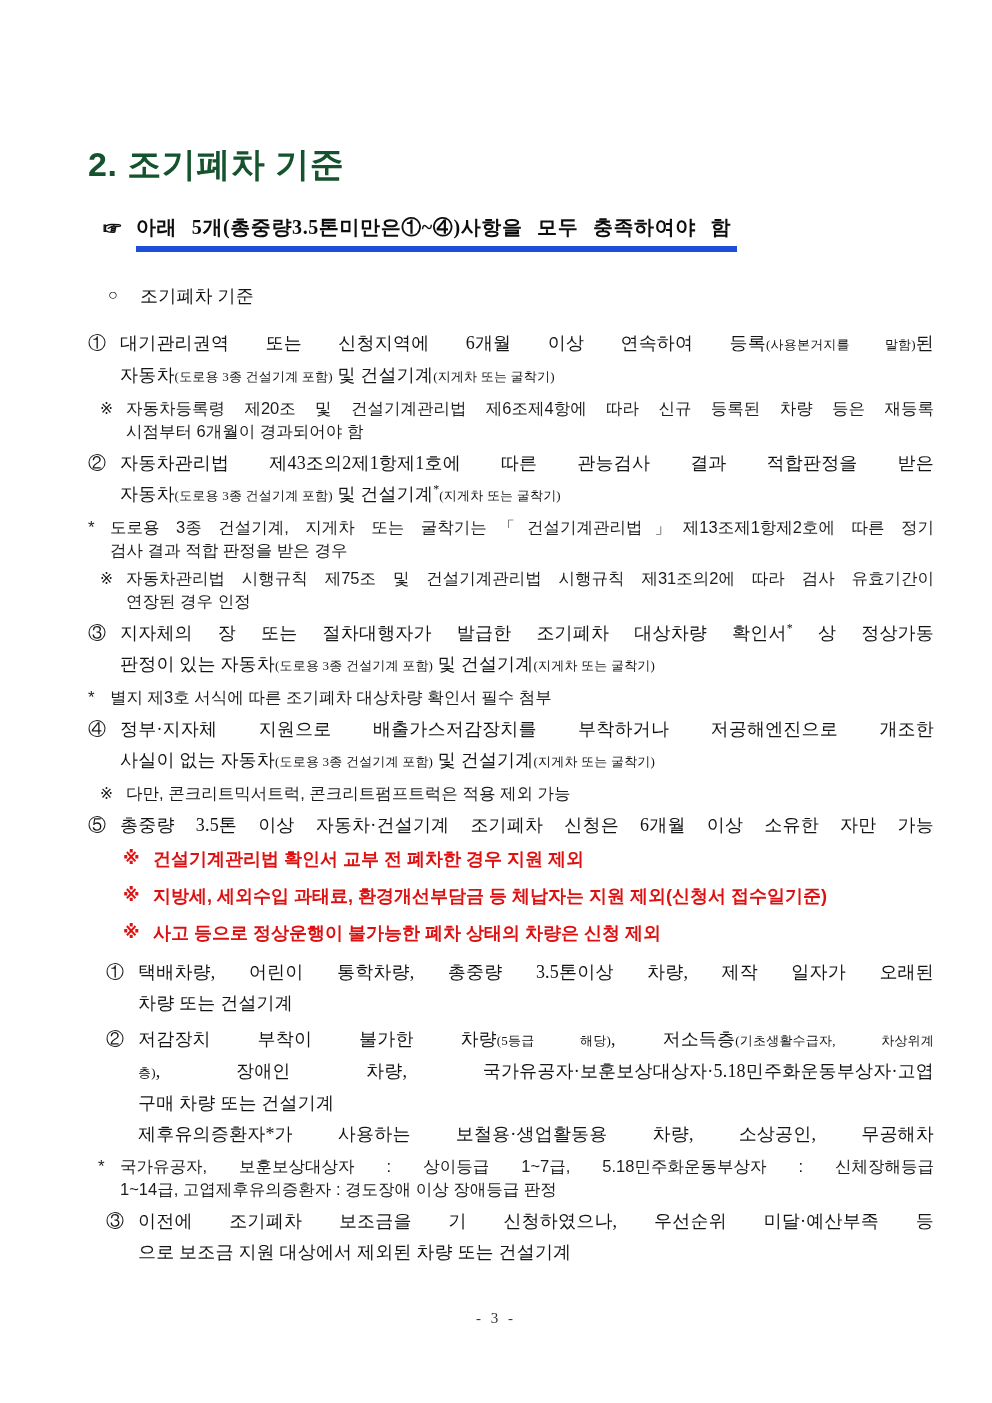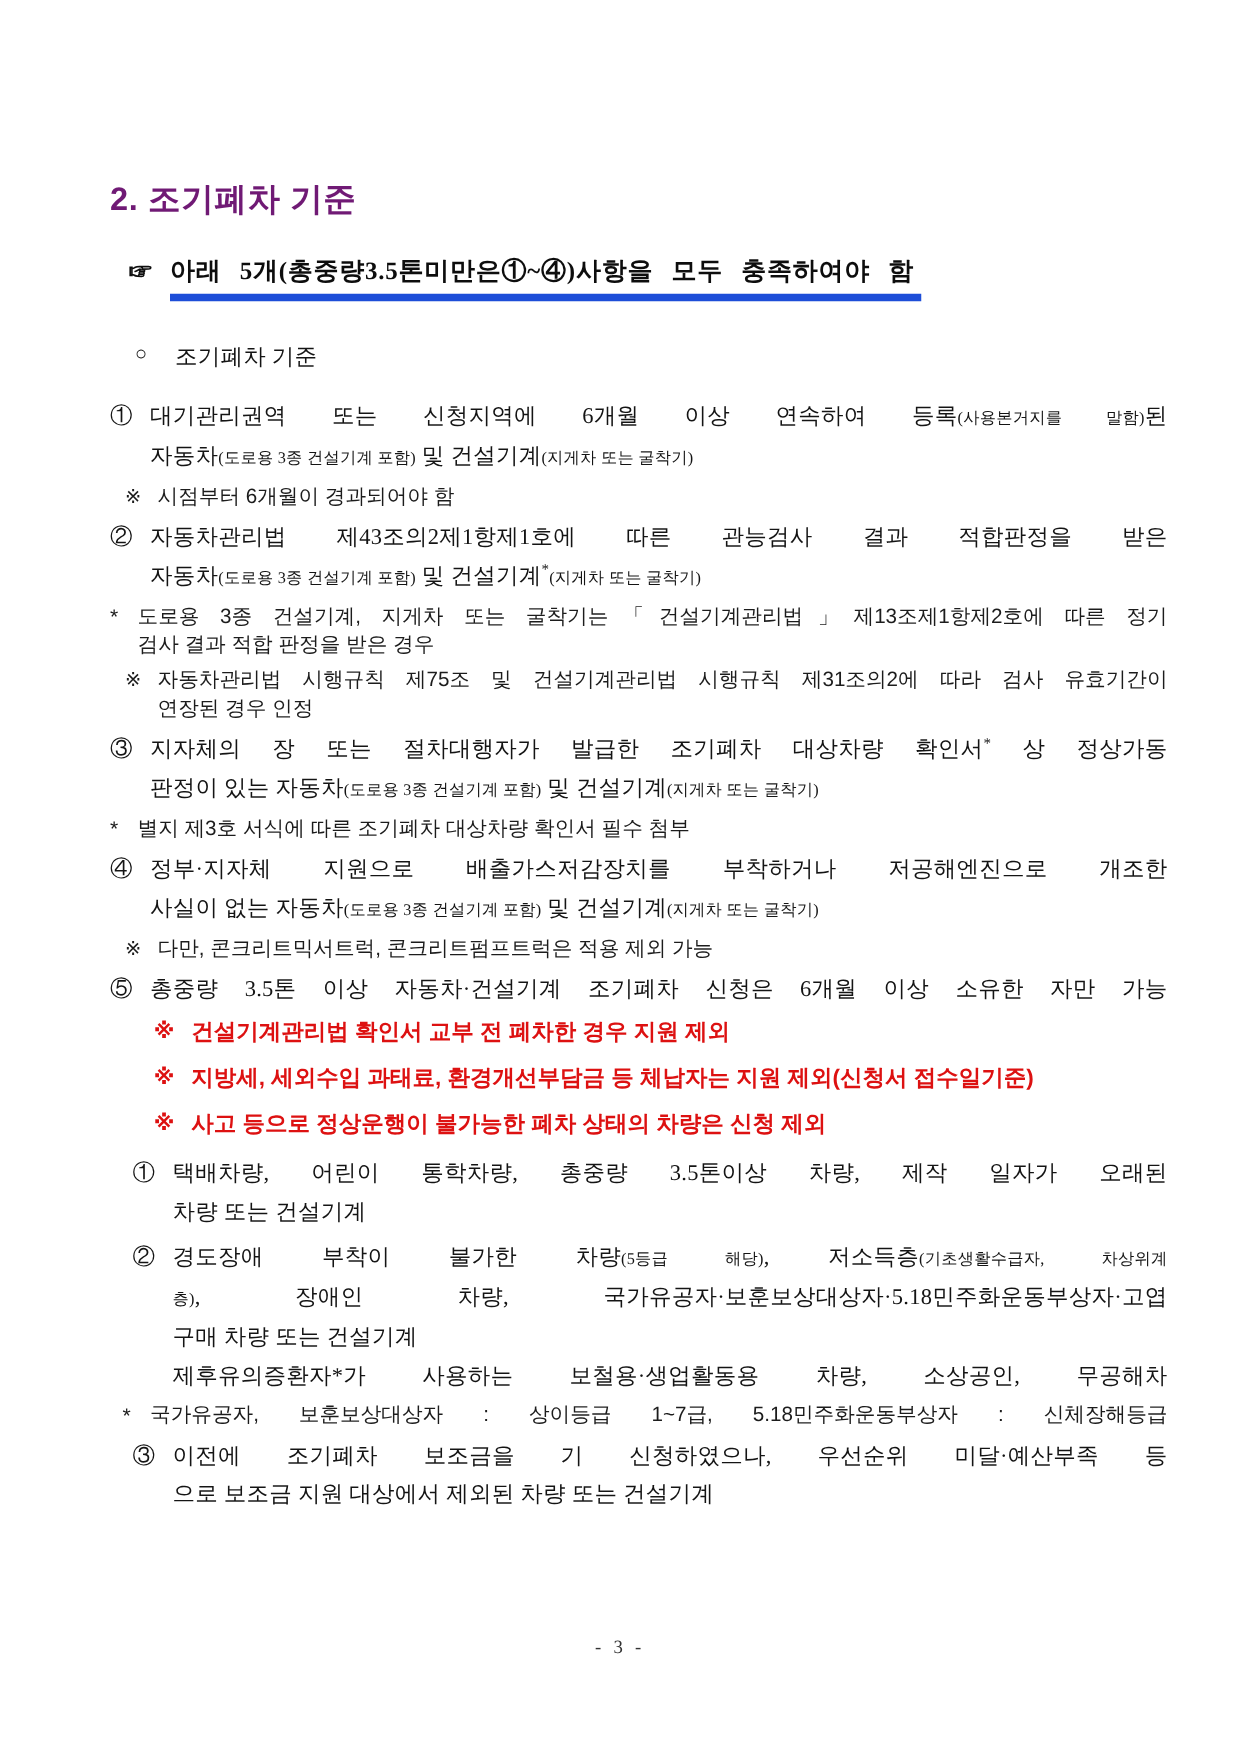--- a/index.html
+++ b/index.html
@@ -11,22 +11,22 @@
     padding:142px 58px 0 88px;
     overflow:hidden;
     color:#111;
     font-family:"Liberation Serif","DejaVu Serif",serif;
     letter-spacing:0.2px;
     word-break:keep-all;
   }
   h1.sec-title{
     font-family:"Liberation Sans","DejaVu Sans",sans-serif;
     font-weight:800;
-    font-size:26px;
-    color:#701a75;
+    font-size:34px;
+    color:#14532d;
     letter-spacing:0.5px;
     margin:0 0 26px 0;
   }
   h1.sec-title.s3{margin:20px 0 24px 0;}
   .directive{
     display:flex;align-items:flex-start;
     margin:0 0 32px 14px;
     font-weight:700;font-size:20px;color:#0d0d0d;
   }
   .dir-icon{flex:0 0 auto;width:34px;font-size:21px;padding-top:1px;}
@@ -108,20 +108,21 @@
       <div class="block item">
         <span class="marker">①</span>
         <div class="lbody">
           <div class="line j"><span>대기관리권역 또는 신청지역에 6개월 이상 연속하여 등록</span><span class="sm">(사용본거지를 말함)</span><span>된</span></div>
           <div class="line"><span>자동차</span><span class="sm">(도로용 3종 건설기계 포함)</span><span> 및 건설기계</span><span class="sm">(지게차 또는 굴착기)</span></div>
         </div>
       </div>
       <div class="block note">
         <span class="marker">※</span>
         <div class="lbody">
+          <div class="line j"><span>자동차등록령 제20조 및 건설기계관리법 제6조제4항에 따라 신규 등록된 차량 등은 재등록</span></div>
           <div class="line"><span>시점부터 6개월이 경과되어야 함</span></div>
         </div>
       </div>
       <div class="block item">
         <span class="marker">②</span>
         <div class="lbody">
           <div class="line j"><span>자동차관리법 제43조의2제1항제1호에 따른 관능검사 결과 적합판정을 받은</span></div>
           <div class="line"><span>자동차</span><span class="sm">(도로용 3종 건설기계 포함)</span><span> 및 건설기계</span><span class="sup">*</span><span class="sm">(지게차 또는 굴착기)</span></div>
         </div>
       </div>
@@ -196,30 +197,31 @@
       <div class="block item">
         <span class="marker">①</span>
         <div class="lbody">
           <div class="line j"><span>택배차량, 어린이 통학차량, 총중량 3.5톤이상 차량, 제작 일자가 오래된</span></div>
           <div class="line"><span>차량 또는 건설기계</span></div>
         </div>
       </div>
       <div class="block item">
         <span class="marker">②</span>
         <div class="lbody">
-          <div class="line j"><span>경도장애 부착이 불가한 차량</span><span class="sm">(5등급 해당)</span><span>, 저소득층</span><span class="sm">(기초생활수급자, 차상위계</span></div>
+          <div class="line j"><span>저감장치 부착이 불가한 차량</span><span class="sm">(5등급 해당)</span><span>, 저소득층</span><span class="sm">(기초생활수급자, 차상위계</span></div>
           <div class="line j"><span class="sm">층)</span><span>, 장애인 차량, 국가유공자·보훈보상대상자·5.18민주화운동부상자·고엽</span></div>
           <div class="line"><span>구매 차량 또는 건설기계</span></div>
           <div class="line j"><span>제후유의증환자*가 사용하는 보철용·생업활동용 차량, 소상공인, 무공해차</span></div>
         </div>
       </div>
       <div class="block note-star">
         <span class="marker">*</span>
         <div class="lbody">
           <div class="line j"><span>국가유공자, 보훈보상대상자 : 상이등급 1~7급, 5.18민주화운동부상자 : 신체장해등급</span></div>
+          <div class="line"><span>1~14급, 고엽제후유의증환자 : 경도장애 이상 장애등급 판정</span></div>
         </div>
       </div>
       <div class="block item">
         <span class="marker">③</span>
         <div class="lbody">
           <div class="line j"><span>이전에 조기폐차 보조금을 기 신청하였으나, 우선순위 미달·예산부족 등</span></div>
           <div class="line"><span>으로 보조금 지원 대상에서 제외된 차량 또는 건설기계</span></div>
         </div>
       </div>
     </div>

